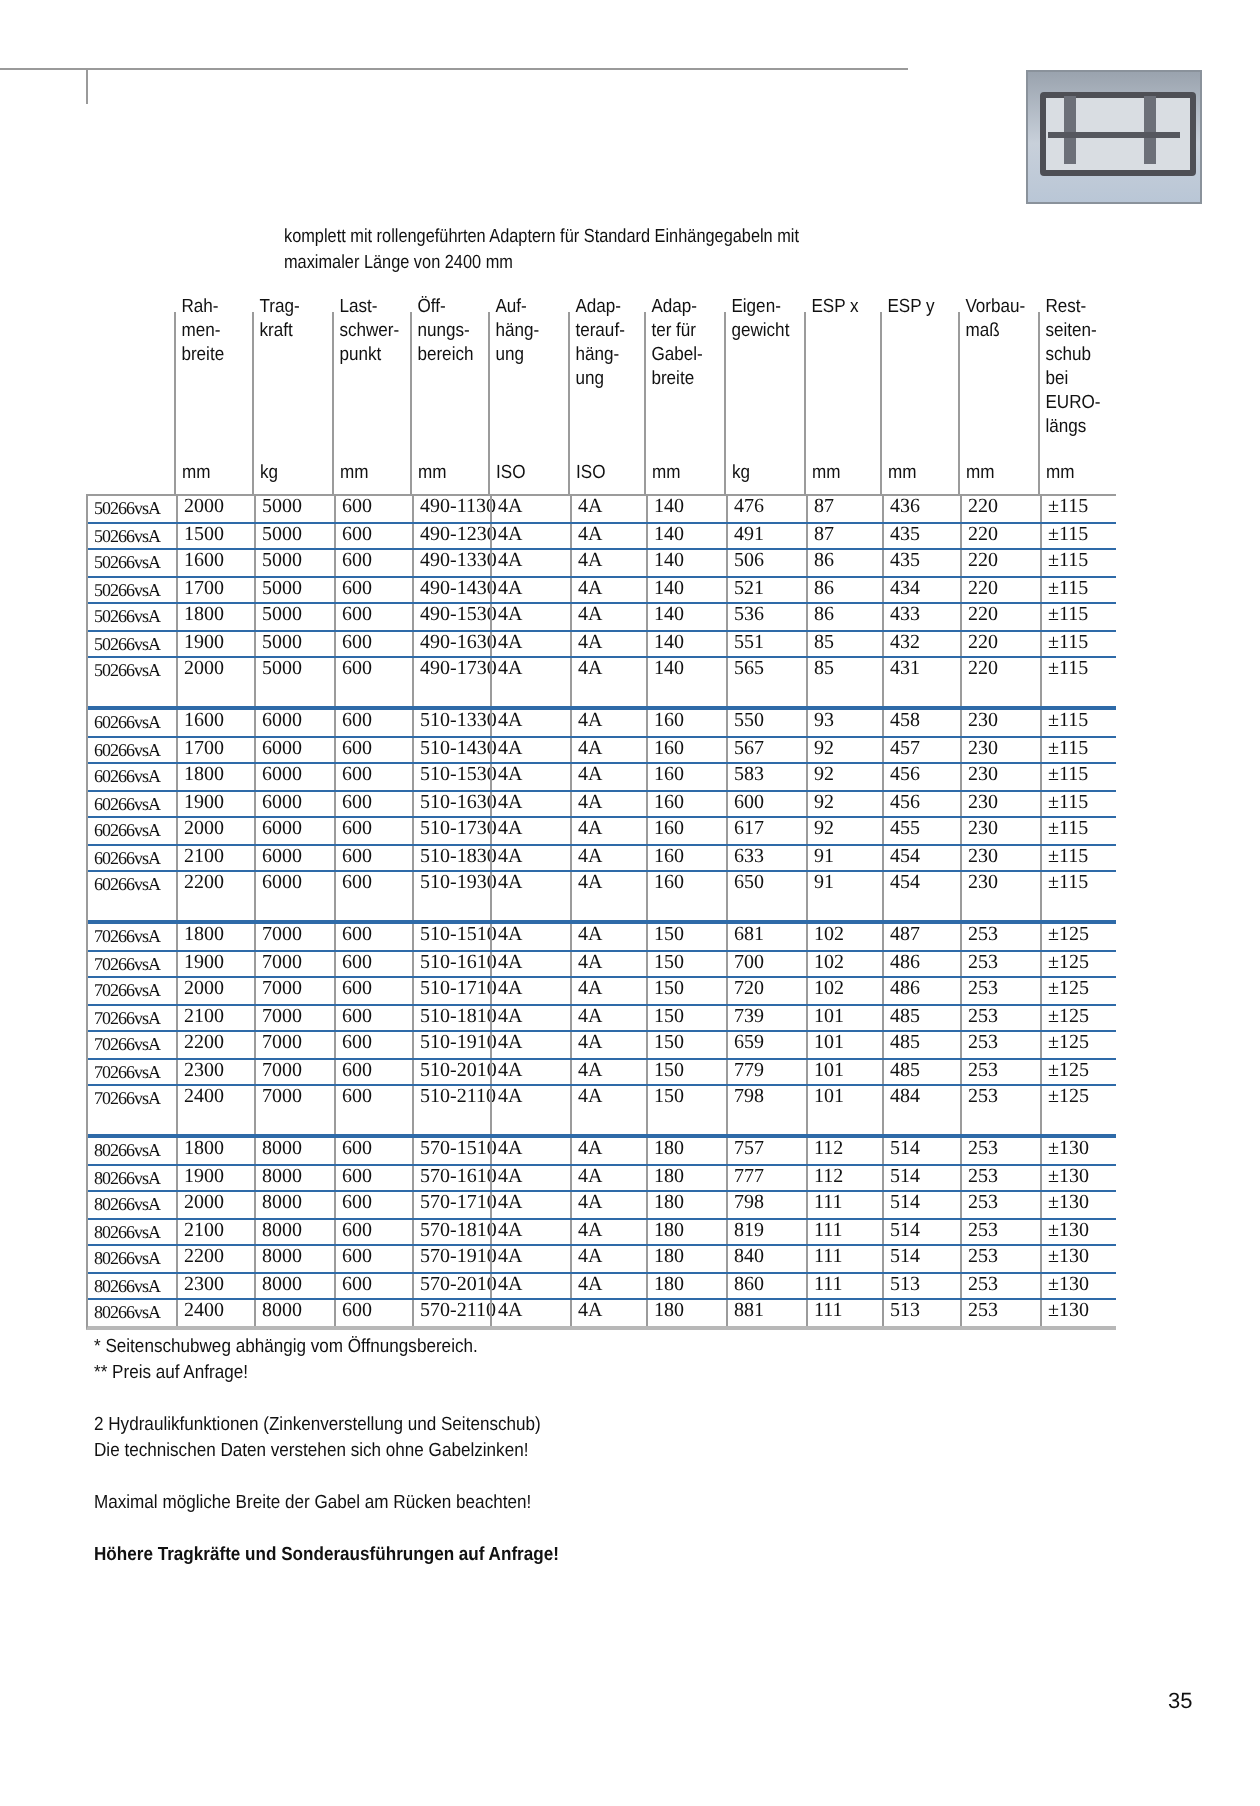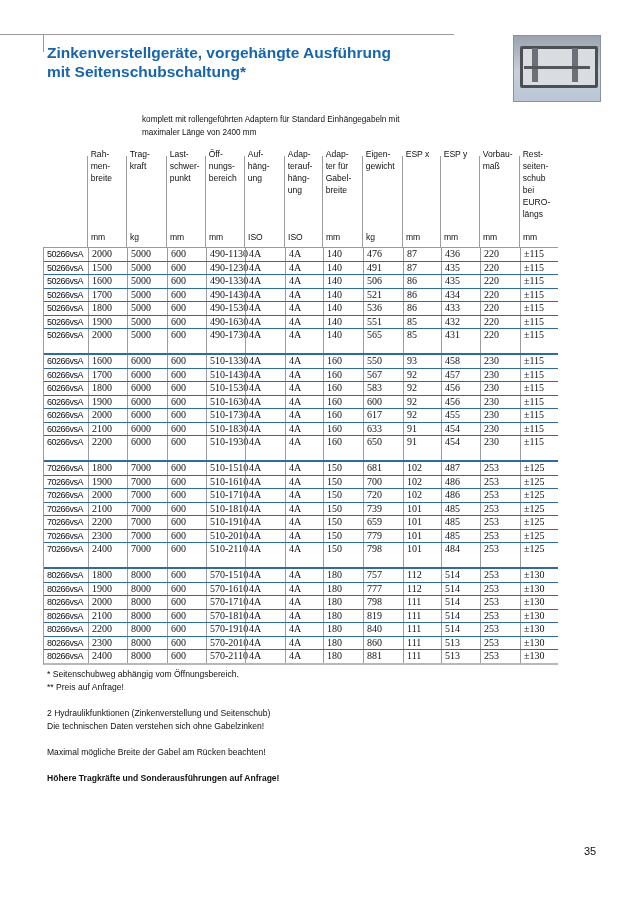--- a/index.html
+++ b/index.html
@@ -23,38 +23,38 @@
     .hcell { position: absolute; top: 0; height: 99px; font-size: 9.5px; line-height: 12px; color: #111; }
     .hcell .lbl { display: block; white-space: pre-line; padding-left: 3px; transform: scaleX(0.9); transform-origin: left top; }
     .hcell .unit { position: absolute; bottom: 4px; left: 3px; transform: scaleX(0.9); transform-origin: left top; }
     .vsep { position: absolute; width: 1px; background: #9b9b9b; }
 
     .body { position: relative; border-left: 1px solid #9b9b9b; border-bottom: 2px solid #b8b8b8; border-top: 1px solid #9b9b9b; }
     .row { position: relative; height: 12.5px; border-bottom: 1.5px solid #2e6aa8; }
     .row.grouplast { height: 24px; border-bottom: 2px solid #2e6aa8; }
     .row.final { border-bottom: none; }
     .cell { position: absolute; top: 0; font-family: "Liberation Serif", serif; font-size: 10px; line-height: 12.5px; white-space: nowrap; color: #111; }
-    .cell.type { font-family: Liberation Sans, sans-serif; font-size: 9px; letter-spacing: -0.5px; }
+    .cell.type { font-family: Liberation Serif, serif; font-size: 9px; letter-spacing: -0.5px; }
 
     .notes { position: absolute; left: 47px; top: 667px; font-size: 9.5px; line-height: 13px; color: #111; }
     .notes p { margin: 0; transform: scaleX(0.9); transform-origin: left top; white-space: nowrap; }
     .notes .gap { height: 13px; }
     .notes .bold { font-weight: bold; }
     .pageno { position: absolute; left: 584px; top: 845px; font-size: 11px; color: #111; }
   </style>
 </head>
 <body>
 
 <div>
   <div class="topline"></div>
   <div class="topline-tick"></div>
 
   <h1 class="title">
-    <span>Zinkenverstellgeräte, vorgehängte Ausführung</span><br>
-    <span>mit Seitenschubschaltung*</span><br>
+    <br>
+    <br>
   </h1>
 
   <div class="photo">
     <div class="frame"></div>
     <div class="bar1"></div>
     <div class="bar2"></div>
     <div class="rail"></div>
   </div>
 
   <div class="subtitle">

